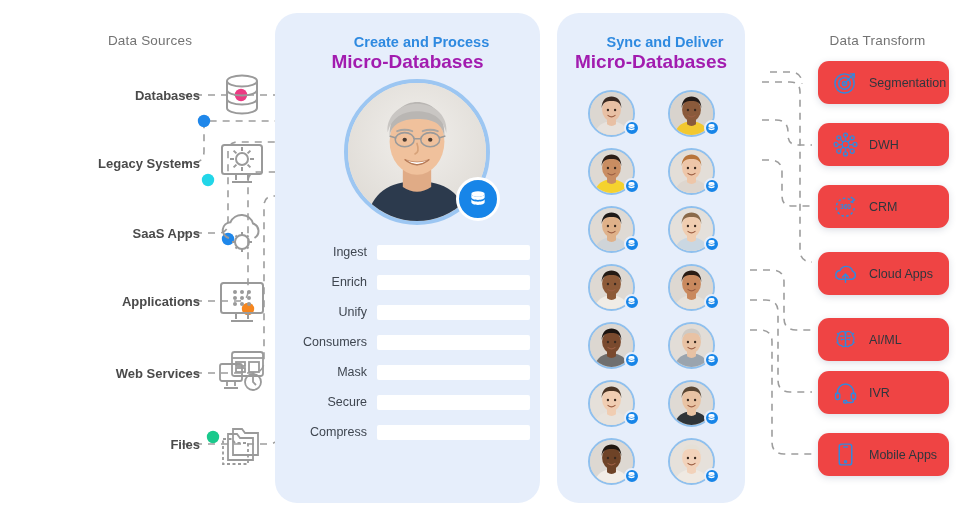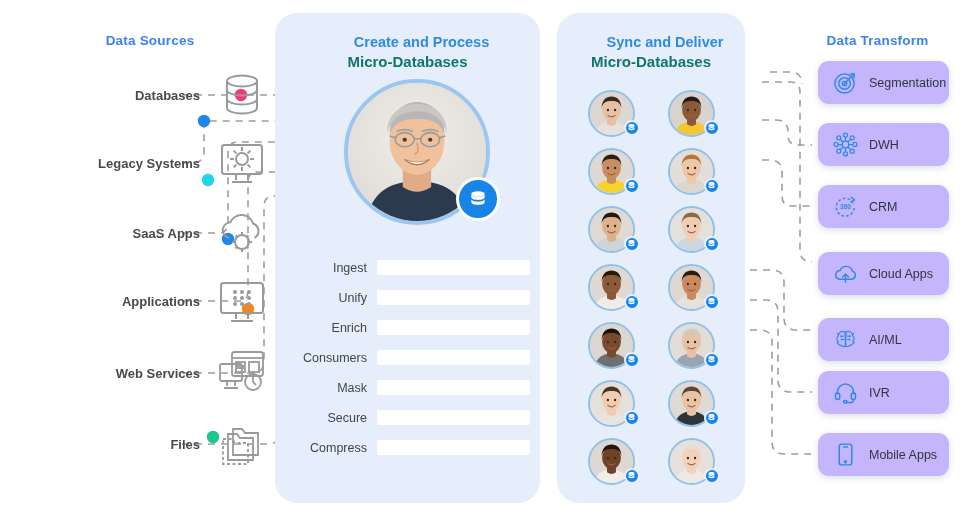--- a/index.html
+++ b/index.html
@@ -13,22 +13,22 @@
     position: relative;
     overflow: hidden;
     font-family: "Liberation Sans", sans-serif;
     -webkit-font-smoothing: antialiased;
   }
 
   
   .col-header {
     position: absolute;
     font-size: 13.5px;
-    font-weight: bold;
-    color: #3b82f6;
+    font-weight: normal;
+    color: #737373;
     letter-spacing: .2px;
     text-align: center;
     white-space: nowrap;
   }
   #hdr-sources   { left: 60px;  top: 33px; width: 180px; }
   #hdr-consumers { left: 790px; top: 33px; width: 175px; }
 
   
   #connectors {
     position: absolute;
@@ -85,23 +85,23 @@
     font-size: 14.5px;
     font-weight: bold;
     color: #2f8ae0;
     margin-top: 20px;
     line-height: 19px;
     white-space: nowrap;
     padding-left: 28px;
   }
   .panel-subtitle {
     text-align: center;
-    font-size: 15px;
+    font-size: 19px;
     font-weight: bold;
-    color: #0f766e;
+    color: #a21caf;
     line-height: 19px;
     white-space: nowrap;
   }
 
   
   #hero-avatar-wrap {
     position: absolute;
     left: 344px; top: 79px;
     width: 146px; height: 146px;
   }
@@ -129,21 +129,21 @@
   }
 
   
   #progress-list {
     position: absolute;
     left: 290px; top: 245px;
     width: 240px;
   }
   .progress-row {
     display: flex;
-    align-items: flex-end;
+    align-items: flex-start;
     height: 30px;
     margin-bottom: 0px;
   }
   .progress-label {
     width: 77px;
     text-align: right;
     font-size: 12.5px;
     color: #3f4650;
     padding-right: 10px;
     white-space: nowrap;
@@ -202,21 +202,21 @@
     justify-content: center;
   }
   .sync-badge svg { display: block; }
 
   
   .consumer-card {
     position: absolute;
     left: 818px;
     width: 131px;
     height: 43px;
-    background: #c4b5fd;
+    background: #ef4444;
     border-radius: 11px;
     box-shadow: 0 2px 7px rgba(40,60,100,.17);
     display: flex;
     align-items: center;
     padding-left: 14px;
     box-sizing: border-box;
   }
   .consumer-icon {
     width: 26px; height: 26px;
     flex: 0 0 26px;
@@ -409,29 +409,29 @@
 </div>
 
 <div id="progress-list">
     <div class="progress-row">
       <span class="progress-label">Ingest</span>
      <span class="progress-track">
        <span class="progress-fill" style="width:100%"></span>
      </span>
     </div>
     <div class="progress-row">
+      <span class="progress-label">Enrich</span>
+     <span class="progress-track">
+       <span class="progress-fill" style="width:32%"></span>
+     </span>
+    </div>
+    <div class="progress-row">
       <span class="progress-label">Unify</span>
      <span class="progress-track">
        <span class="progress-fill" style="width:84%"></span>
-     </span>
-    </div>
-    <div class="progress-row">
-      <span class="progress-label">Enrich</span>
-     <span class="progress-track">
-       <span class="progress-fill" style="width:32%"></span>
      </span>
     </div>
     <div class="progress-row">
       <span class="progress-label">Consumers</span>
      <span class="progress-track">
        <span class="progress-fill" style="width:61%"></span>
      </span>
     </div>
     <div class="progress-row">
       <span class="progress-label">Mask</span>

